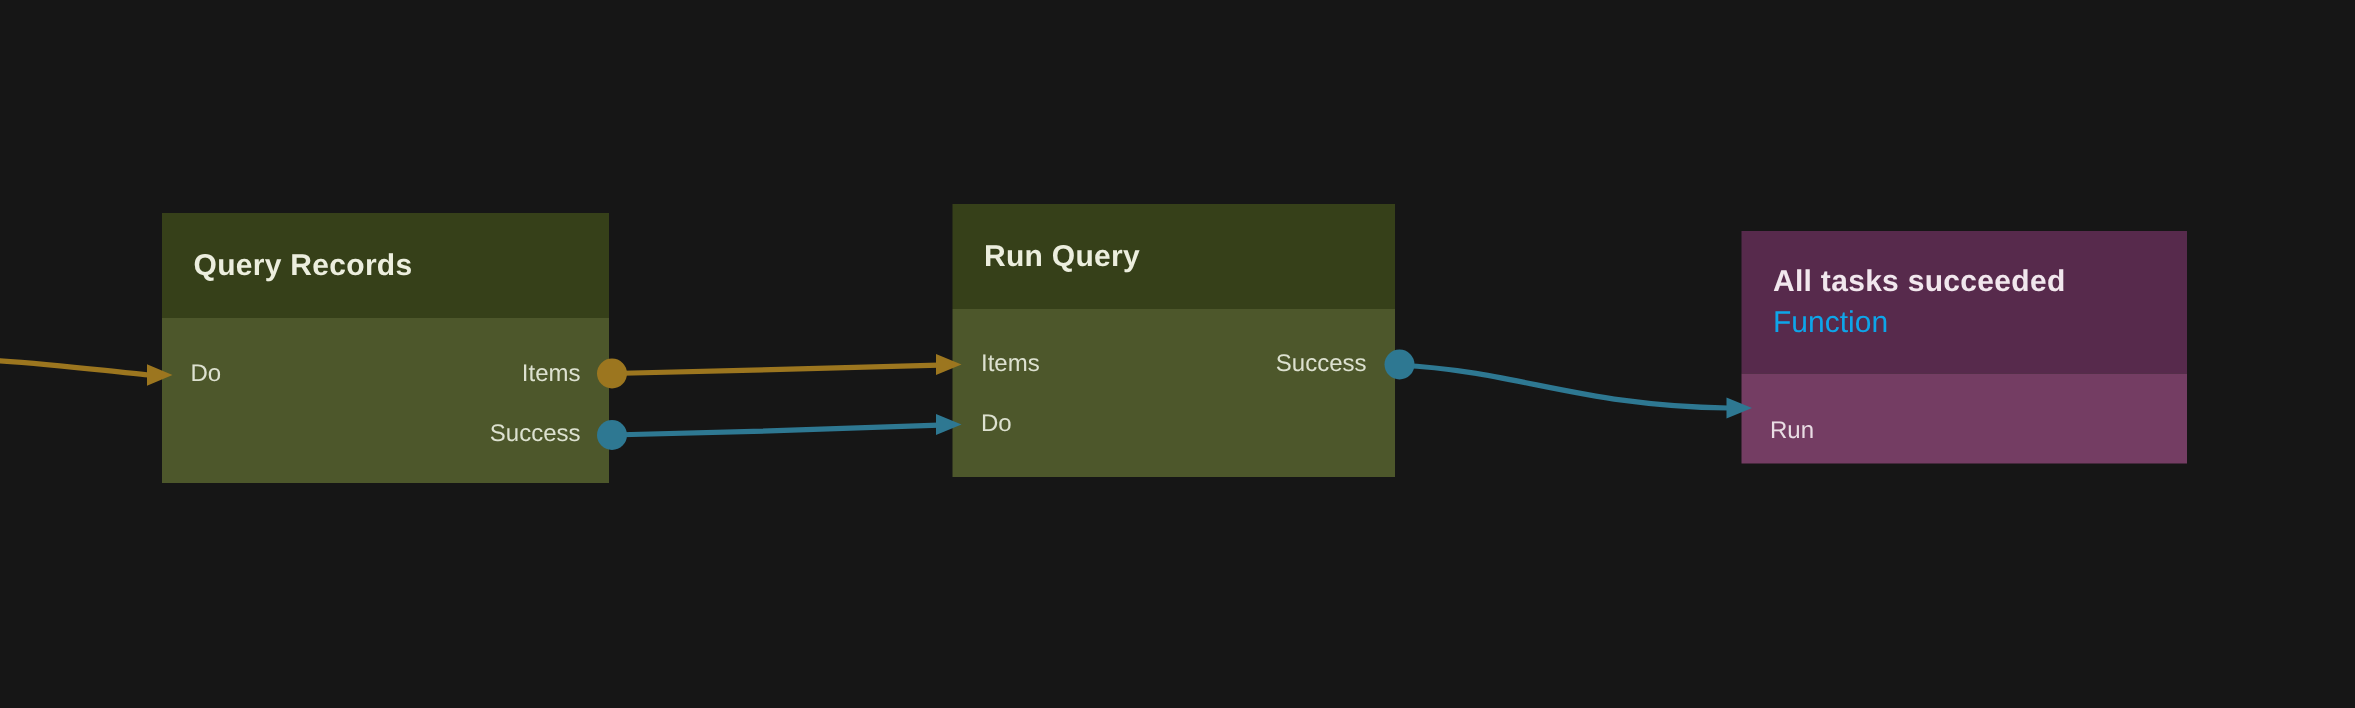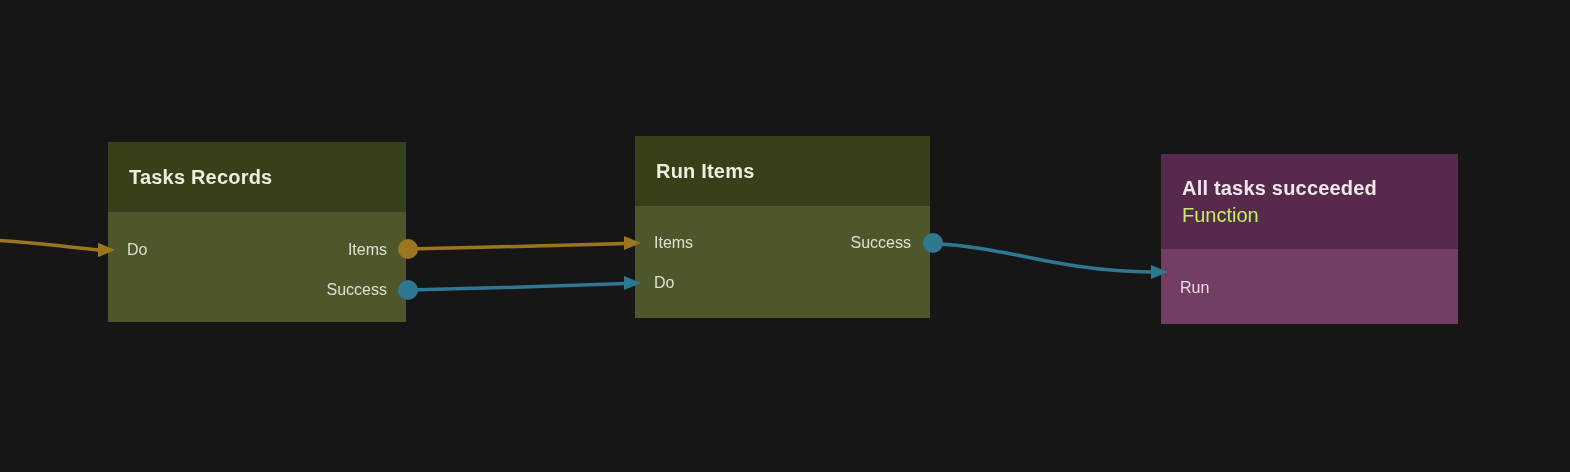--- a/index.html
+++ b/index.html
@@ -51,35 +51,35 @@
   }
   
   .node-green .node-header { background: #364019; }
   .node-green .node-body   { background: #4d572b; }
   .node-green .node-title  { color: #eceede; }
   .node-green .port-label  { color: #dde1d0; }
   
   .node-purple .node-header { background: #572a4c; }
   .node-purple .node-body   { background: #743d63; }
   .node-purple .node-title  { color: #f1e7ed; }
-  .node-purple .node-subtitle { color: #bef264; }
+  .node-purple .node-subtitle { color: #0ea5e9; }
   .node-purple .port-label  { color: #e9dde4; }
 
   
   #node-query   { left: 108px;  top: 142px; width: 298px; }
   #node-query .node-header { height: 70px; }
   #node-query .node-body   { height: 110px; padding-top: 18px; }
 
   #node-run     { left: 635px;  top: 136px; width: 295px; }
   #node-run .node-header { height: 70px; }
   #node-run .node-body   { height: 112px; padding-top: 17px; }
 
   #node-alltasks { left: 1161px; top: 154px; width: 297px; }
   #node-alltasks .node-header { height: 95px; }
-  #node-alltasks .node-body   { height: 75px; padding-top: 19px; }
+  #node-alltasks .node-body   { height: 60px; padding-top: 19px; }
 
   .wires {
     position: absolute;
     left: 0; top: 0;
     width: 1570px;
     height: 472px;
     pointer-events: none;
     z-index: 5;
   }
   .wire {
@@ -94,37 +94,37 @@
   .arrow-orange{ fill: #9c761f; }
   .arrow-blue  { fill: #2e7892; }
 </style>
 </head>
 <body>
 
 <div class="canvas">
 
   <div class="node node-green" id="node-query">
     <div class="node-header">
-      <div class="node-title">Tasks Records</div>
+      <div class="node-title">Query Records</div>
     </div>
     <div class="node-body">
       <div class="node-row">
         <span class="port-label">Do</span>
         <span class="port-label">Items</span>
       </div>
       <div class="node-row">
         <span class="port-label"></span>
         <span class="port-label">Success</span>
       </div>
     </div>
   </div>
 
   <div class="node node-green" id="node-run">
     <div class="node-header">
-      <div class="node-title">Run Items</div>
+      <div class="node-title">Run Query</div>
     </div>
     <div class="node-body">
       <div class="node-row">
         <span class="port-label">Items</span>
         <span class="port-label">Success</span>
       </div>
       <div class="node-row">
         <span class="port-label">Do</span>
         <span class="port-label"></span>
       </div>

